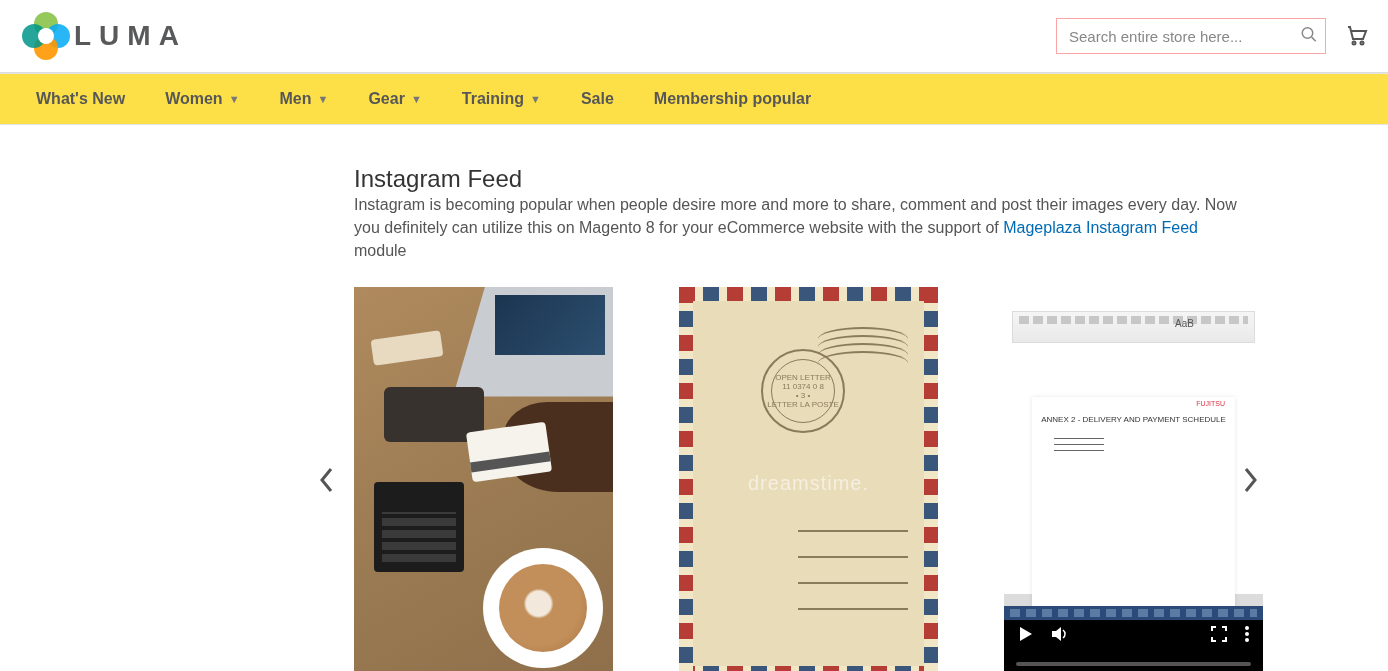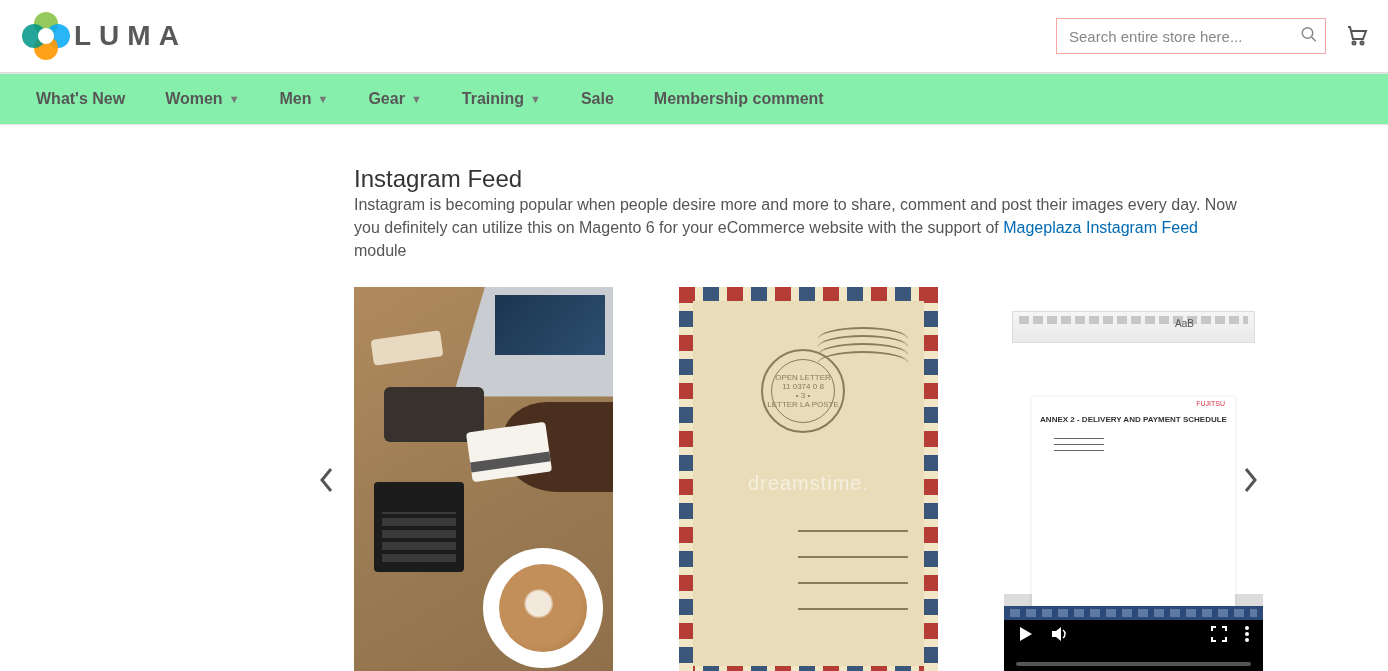--- a/index.html
+++ b/index.html
@@ -7,21 +7,21 @@
 .header { display: flex; align-items: center; justify-content: space-between; padding: 10px 20px; border-bottom: 1px solid #ddd; }
 .logo-wrap { display: flex; align-items: center; gap: 2px; }
 .logo-mark { width: 52px; height: 52px; position: relative; }
 .logo-text { font-size: 28px; font-weight: 600; letter-spacing: 8px; color: #58595b; }
 .header-right { display: flex; align-items: center; gap: 18px; }
 .search-wrap { position: relative; }
 .search-input { width: 270px; height: 36px; padding: 6px 40px 6px 12px; border: 1px solid #fca5a5; font-size: 15px; color: #888; }
 .search-input::placeholder { color: #888; }
 .search-btn { position: absolute; right: 8px; top: 50%; transform: translateY(-50%); background: none; border: none; cursor: pointer; color: #888; }
 .cart-btn { background: none; border: none; cursor: pointer; color: #555; }
-.nav { background: #86efac; display: flex; padding: 0 16px; border-top: 1px solid #e5e5e5; border-bottom: 1px solid #e5e5e5; }
+.nav { background: #fde047; display: flex; padding: 0 16px; border-top: 1px solid #e5e5e5; border-bottom: 1px solid #e5e5e5; }
 .nav-item { display: flex; align-items: center; gap: 6px; padding: 16px 20px; font-size: 16px; font-weight: 600; color: #575757; cursor: pointer; }
 .chev { font-size: 11px; color: #777; }
 .content { max-width: 1150px; margin: 0 auto; padding: 40px 20px 40px 235px; position: relative; }
 .section-title { font-size: 24px; font-weight: 400; color: #333; }
 .section-desc { font-size: 16px; color: #555; line-height: 1.45; margin-bottom: 24px; max-width: 1040px; }
 .section-desc a { color: #006bb4; text-decoration: none; }
 .carousel-row { display: flex; align-items: center; position: relative; }
 .car-nav { position: absolute; background: none; border: none; font-size: 26px; color: #555; cursor: pointer; padding: 8px; }
 .car-prev { left: -44px; }
 .car-next { right: -18px; }
@@ -59,21 +59,21 @@
 .t2 .lines { position:absolute; right:30px; bottom:70px; width:110px; }
 .t2 .lines div { border-bottom:2px solid #8a7b5a; height:26px; }
 .t2 .wm { position:absolute; top:50%; left:50%; transform:translate(-50%,-50%); color:rgba(255,255,255,0.55); font-size:20px; letter-spacing:1px;text-align:right; }
 
 
 .t3 { background:linear-gradient(#fff 0 78%, #dcdcdc 78% 82%, #000 82%); }
 .t3 .ribbon { position:absolute; top:24px; left:8px; right:8px; height:32px; background:linear-gradient(#f5f5f5,#e9e9e9); border:1px solid #dcdcdc; }
 .t3 .ribbon::before { content:''; position:absolute; top:4px; left:6px; right:6px; height:8px; background:repeating-linear-gradient(90deg,#c7c7c7 0 10px,transparent 10px 14px);}
 .t3 .ribbon::after { content:'AaB'; position:absolute; right:60px; top:6px; font-size:10px; color:#555;}
 .t3 .page { position:absolute; top:110px; left:28px; right:28px; bottom:70px; background:#fff; box-shadow:0 0 4px rgba(0,0,0,.1); }
-.t3 .page .hd { position:absolute; top:18px; left:0; right:0; text-align:center; font-size:8px; color:#333; font-weight:bold;}
+.t3 .page .hd { position:absolute; top:18px; left:0; right:0; text-align:center; font-size:8px; color:#333; font-weight:normal;}
 .t3 .page .lg { position:absolute; top:3px; right:10px; font-size:7px; color:#d34; }
 .t3 .page .bl { position:absolute; top:36px; left:22px; width:50px; }
 .t3 .page .bl div { border-bottom:1px solid #666; height:6px; }
 .t3 .player { position:absolute; left:0; right:0; bottom:0; height:60px; background:#000; }
 .t3 .bluebar { position:absolute; left:0; right:0; bottom:60px; height:14px; background:#2b4a7a; }
 .t3 .bluebar::before { content:''; position:absolute; top:3px; left:6px; right:6px; height:8px; background:repeating-linear-gradient(90deg,#5c7aa3 0 10px,transparent 10px 16px);}
 .t3 .pbar { position:absolute; bottom:14px; left:12px; right:12px; height:4px; background:#555; border-radius:2px;}
 .t3 .ctrls { position:absolute; bottom:34px; left:0; right:0; display:flex; justify-content:space-between; align-items:center; padding:0 14px; color:#fff; }
 .t3 .ctrls .grp { display:flex; gap:18px; align-items:center;}
 </style>
@@ -130,28 +130,28 @@
       <span class="chev">▼</span>
     </div>
   <div class="nav-item">
       <span>Training</span>
       <span class="chev">▼</span>
     </div>
   <div class="nav-item">
       <span>Sale</span>
     </div>
   <div class="nav-item">
-      <span>Membership comment</span>
+      <span>Membership popular</span>
     </div>
 </nav>
 
 <main class="content">
   <h2 class="section-title">Instagram Feed</h2>
   <p class="section-desc">
-    <span>Instagram is becoming popular when people desire more and more to share, comment and post their images every day. Now you definitely can utilize this on Magento 6 for your eCommerce website with the support of </span><a>Mageplaza Instagram Feed</a><span> module</span>
+    <span>Instagram is becoming popular when people desire more and more to share, comment and post their images every day. Now you definitely can utilize this on Magento 8 for your eCommerce website with the support of </span><a>Mageplaza Instagram Feed</a><span> module</span>
   </p>
 
   <div class="carousel-row">
     <button class="car-nav car-prev">
       <svg width="18" height="28" viewBox="0 0 18 28" fill="none" stroke="currentColor" stroke-width="3">
           <polyline points="13,3 4,14 13,25"></polyline>
         </svg>
     </button>
 
     <div class="feed-items">

